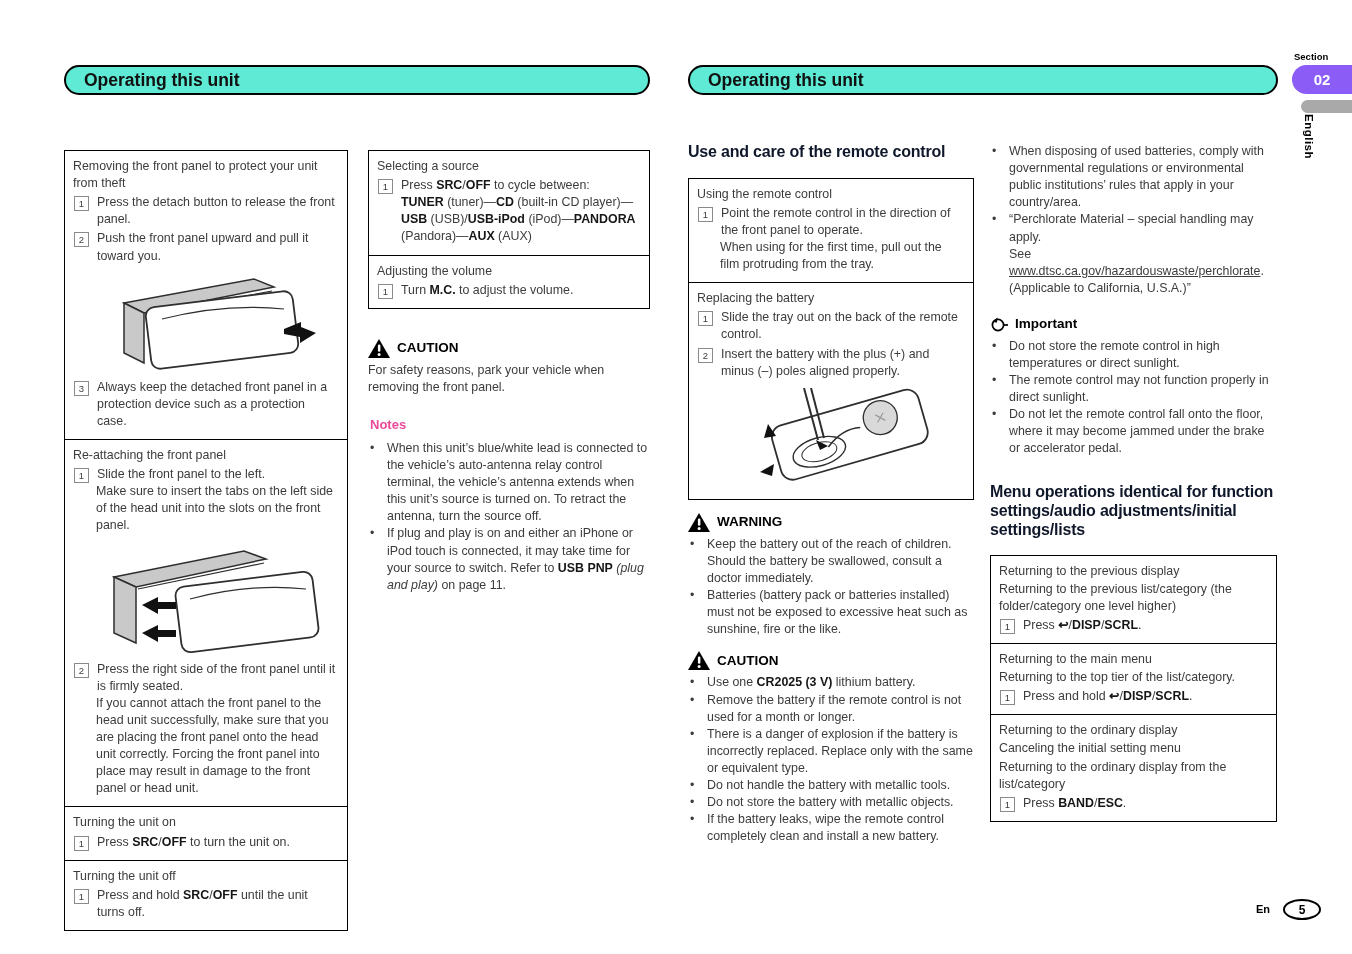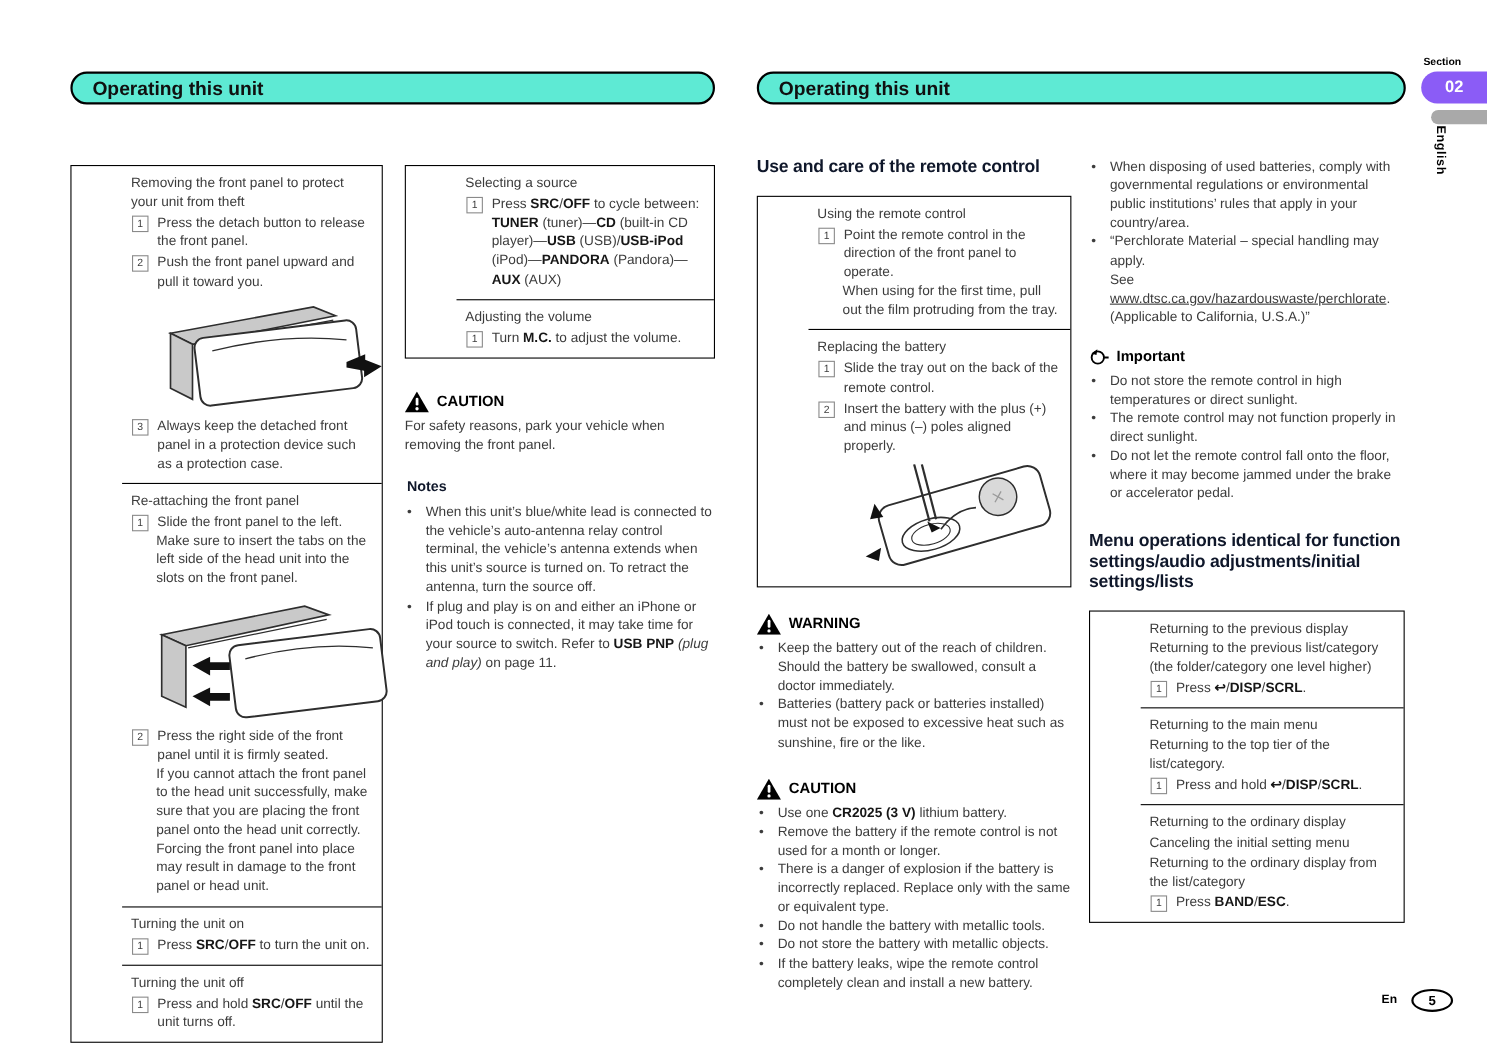--- a/index.html
+++ b/index.html
@@ -23,41 +23,41 @@
   .page-oval{position:absolute;left:1283px;top:899px;width:38px;height:21px;border:2px solid #000;
         border-radius:50%;display:flex;align-items:center;justify-content:center;
         font-size:12px;font-weight:bold;color:#000;box-sizing:border-box;background:#fff;}
   
   .col{position:absolute;font-size:12.4px;line-height:1.38;}
   #col1{left:64px;top:150px;width:284px;}
   #col2{left:368px;top:150px;width:282px;}
   #col3{left:688px;top:143px;width:286px;}
   #col4{left:990px;top:143px;width:287px;}
   
-  .ibox{border:1.3px solid #000;padding-left:46px;}
+  .ibox{border:1.3px solid #000;}
   .ibox-section{padding:7px 9px 9px 8px;}
   .ibox-section + .ibox-section{border-top:1.3px solid #000;}
   .sec-title{margin-bottom:1px;white-space:pre-line;}
   .step{display:flex;margin-top:2px;}
   .stepnum{flex:0 0 auto;width:13px;height:13px;border:1px solid #8a8a8a;font-size:9.5px;
         line-height:13px;text-align:center;margin:2px 8px 0 1px;color:#3c3c3c;background:#fff;}
   .steptext{flex:1;white-space:pre-line;}
   .substep{margin-left:23px;white-space:pre-line;}
   .seg-b{font-weight:bold;color:#161616;}
   .seg-i{font-style:italic;}
   .seg-u,.link{text-decoration:underline;overflow-wrap:anywhere;}
   
   .bullet{display:flex;}
   .bullet::before{content:"\2022";flex:0 0 auto;width:17px;padding-left:2px;color:#3c3c3c;}
   .btext{flex:1;white-space:pre-line;}
   
-  .alert{margin-top:24px;}
+  .alert{margin-top:13px;}
   .alert-head{display:flex;align-items:center;gap:7px;font-weight:bold;font-size:13.5px;
         color:#000;margin-bottom:4px;}
-  .notes-head{font-weight:bold;font-size:13px;color:#0f172a;margin:20px 0 6px 2px;}
+  .notes-head{font-weight:bold;font-size:13px;color:#ec4899;margin:20px 0 6px 2px;}
   .h2{font-weight:bold;color:#0f172a;font-size:16px;line-height:1.17;letter-spacing:-.2px;}
   .plain{white-space:pre-line;}
   .illus{display:block;margin:8px auto 6px auto;}
 </style>
 </head>
 <body>
 
 <div class="page">
 
   <div class="pill" style="left:64px;top:65px;width:586px;">

